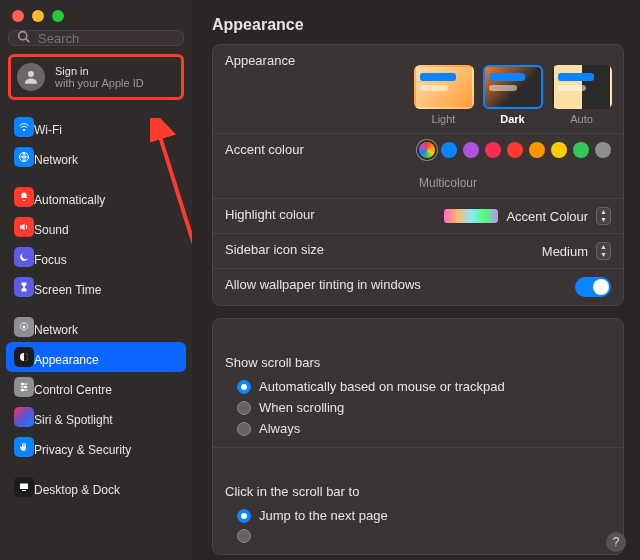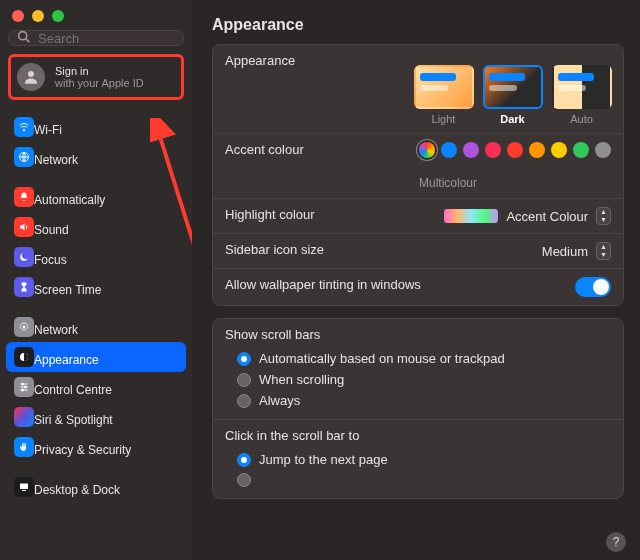--- a/index.html
+++ b/index.html
@@ -74,21 +74,21 @@
   .multi{background:conic-gradient(#ff3b30,#ff9500,#ffcc00,#34c759,#0a84ff,#af52de,#ff3b30);}
   
   .select{display:flex;align-items:center;gap:8px;color:var(--text);font-size:13px;}
   .stepper{display:inline-flex;flex-direction:column;gap:0;border:1px solid #666;border-radius:4px;overflow:hidden;background:#4a4242;}
   .stepper span{font-size:7px;line-height:8px;padding:0 3px;color:#ddd;}
   .hl-preview{width:54px;height:14px;border-radius:3px;background:linear-gradient(90deg,#ff6ac1,#ffb86c,#8be9fd,#50fa7b,#bd93f9);}
   .toggle{width:36px;height:20px;border-radius:10px;background:var(--accent-toggle);position:relative;}
   .toggle::after{content:"";position:absolute;right:2px;top:2px;width:16px;height:16px;border-radius:50%;background:#fff;}
   
   .radios{padding:8px 12px;}
-  .rlabel{font-size:13px;margin-bottom:6px;}
+  .rlabel{font-size:13px;margin-bottom:6px;margin-top:28px;}
   .ritem{display:flex;align-items:center;gap:8px;font-size:13px;color:var(--text);padding:3px 0 3px 12px;}
   .radio{width:14px;height:14px;border-radius:50%;border:1px solid #888;background:#6a6262;position:relative;flex:none;}
   .radio.on{background:var(--accent-blue);border-color:var(--accent-blue);}
   .radio.on::after{content:"";position:absolute;left:3px;top:3px;width:6px;height:6px;border-radius:50%;background:#fff;}
   .help{position:absolute;right:14px;bottom:8px;width:20px;height:20px;border-radius:50%;background:#5a5252;color:#ddd;display:flex;align-items:center;justify-content:center;font-size:12px;}
 </style>
 </head>
 <body>
 
 <div class="window">

